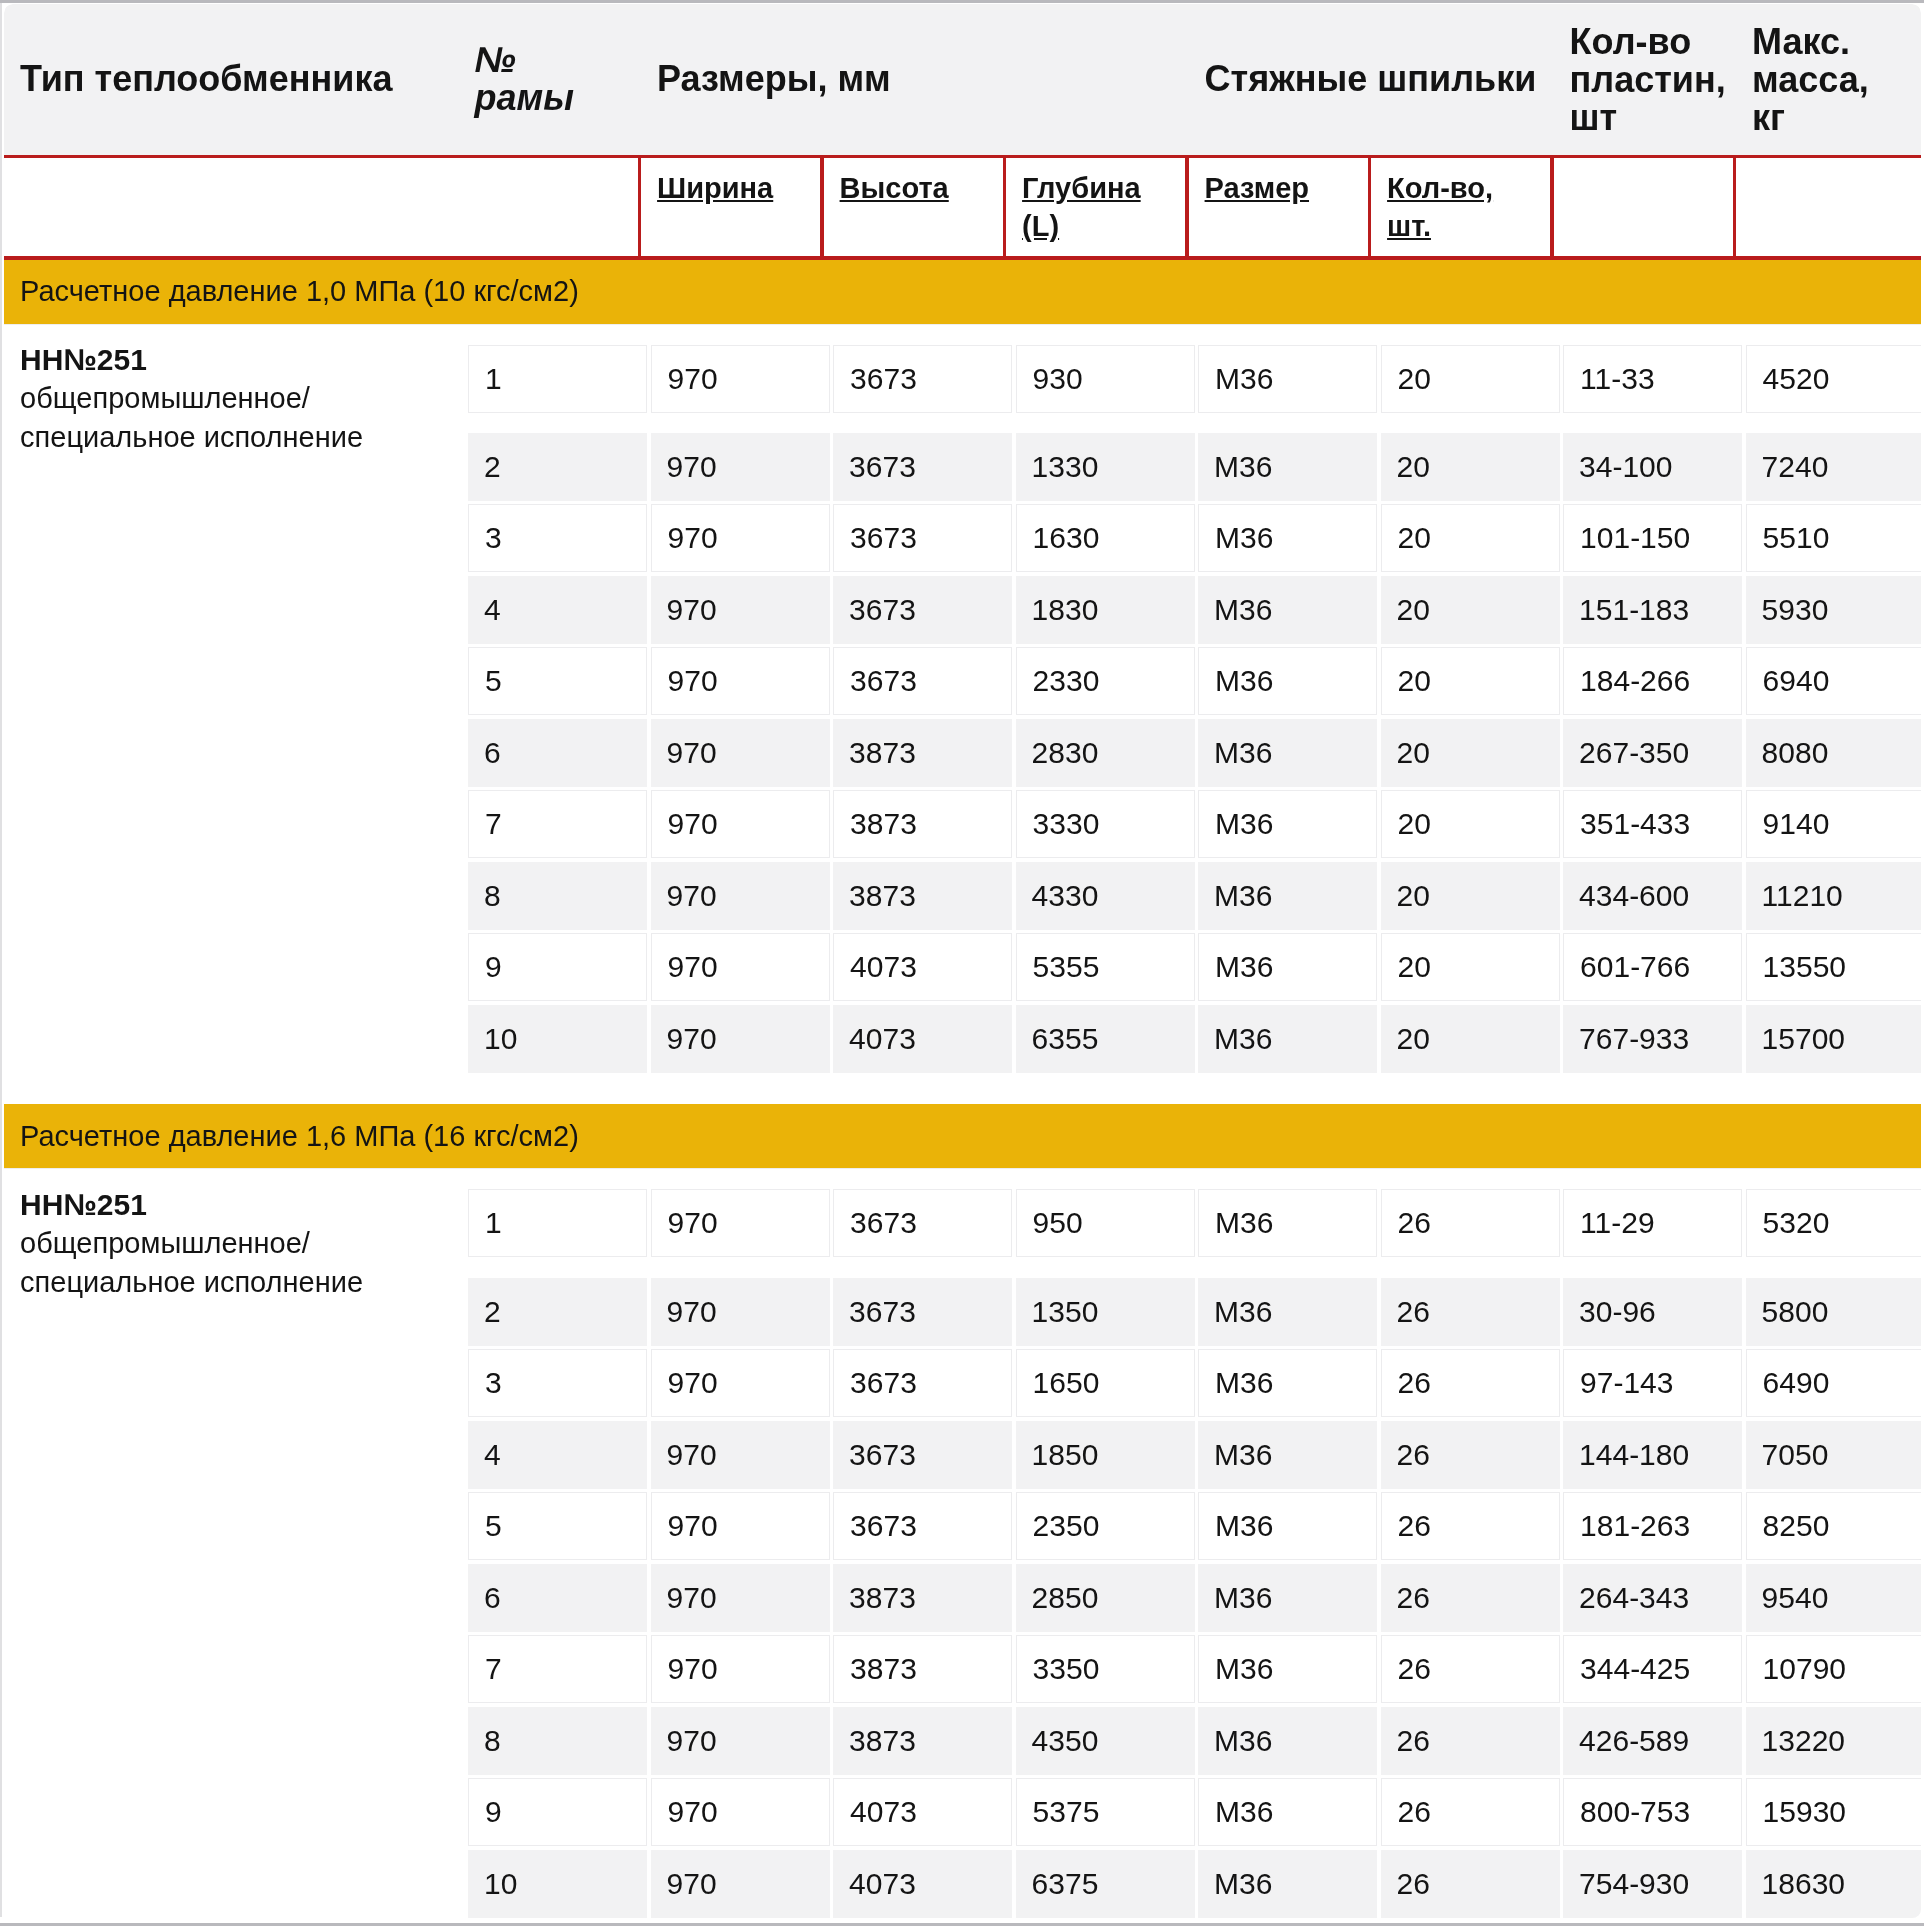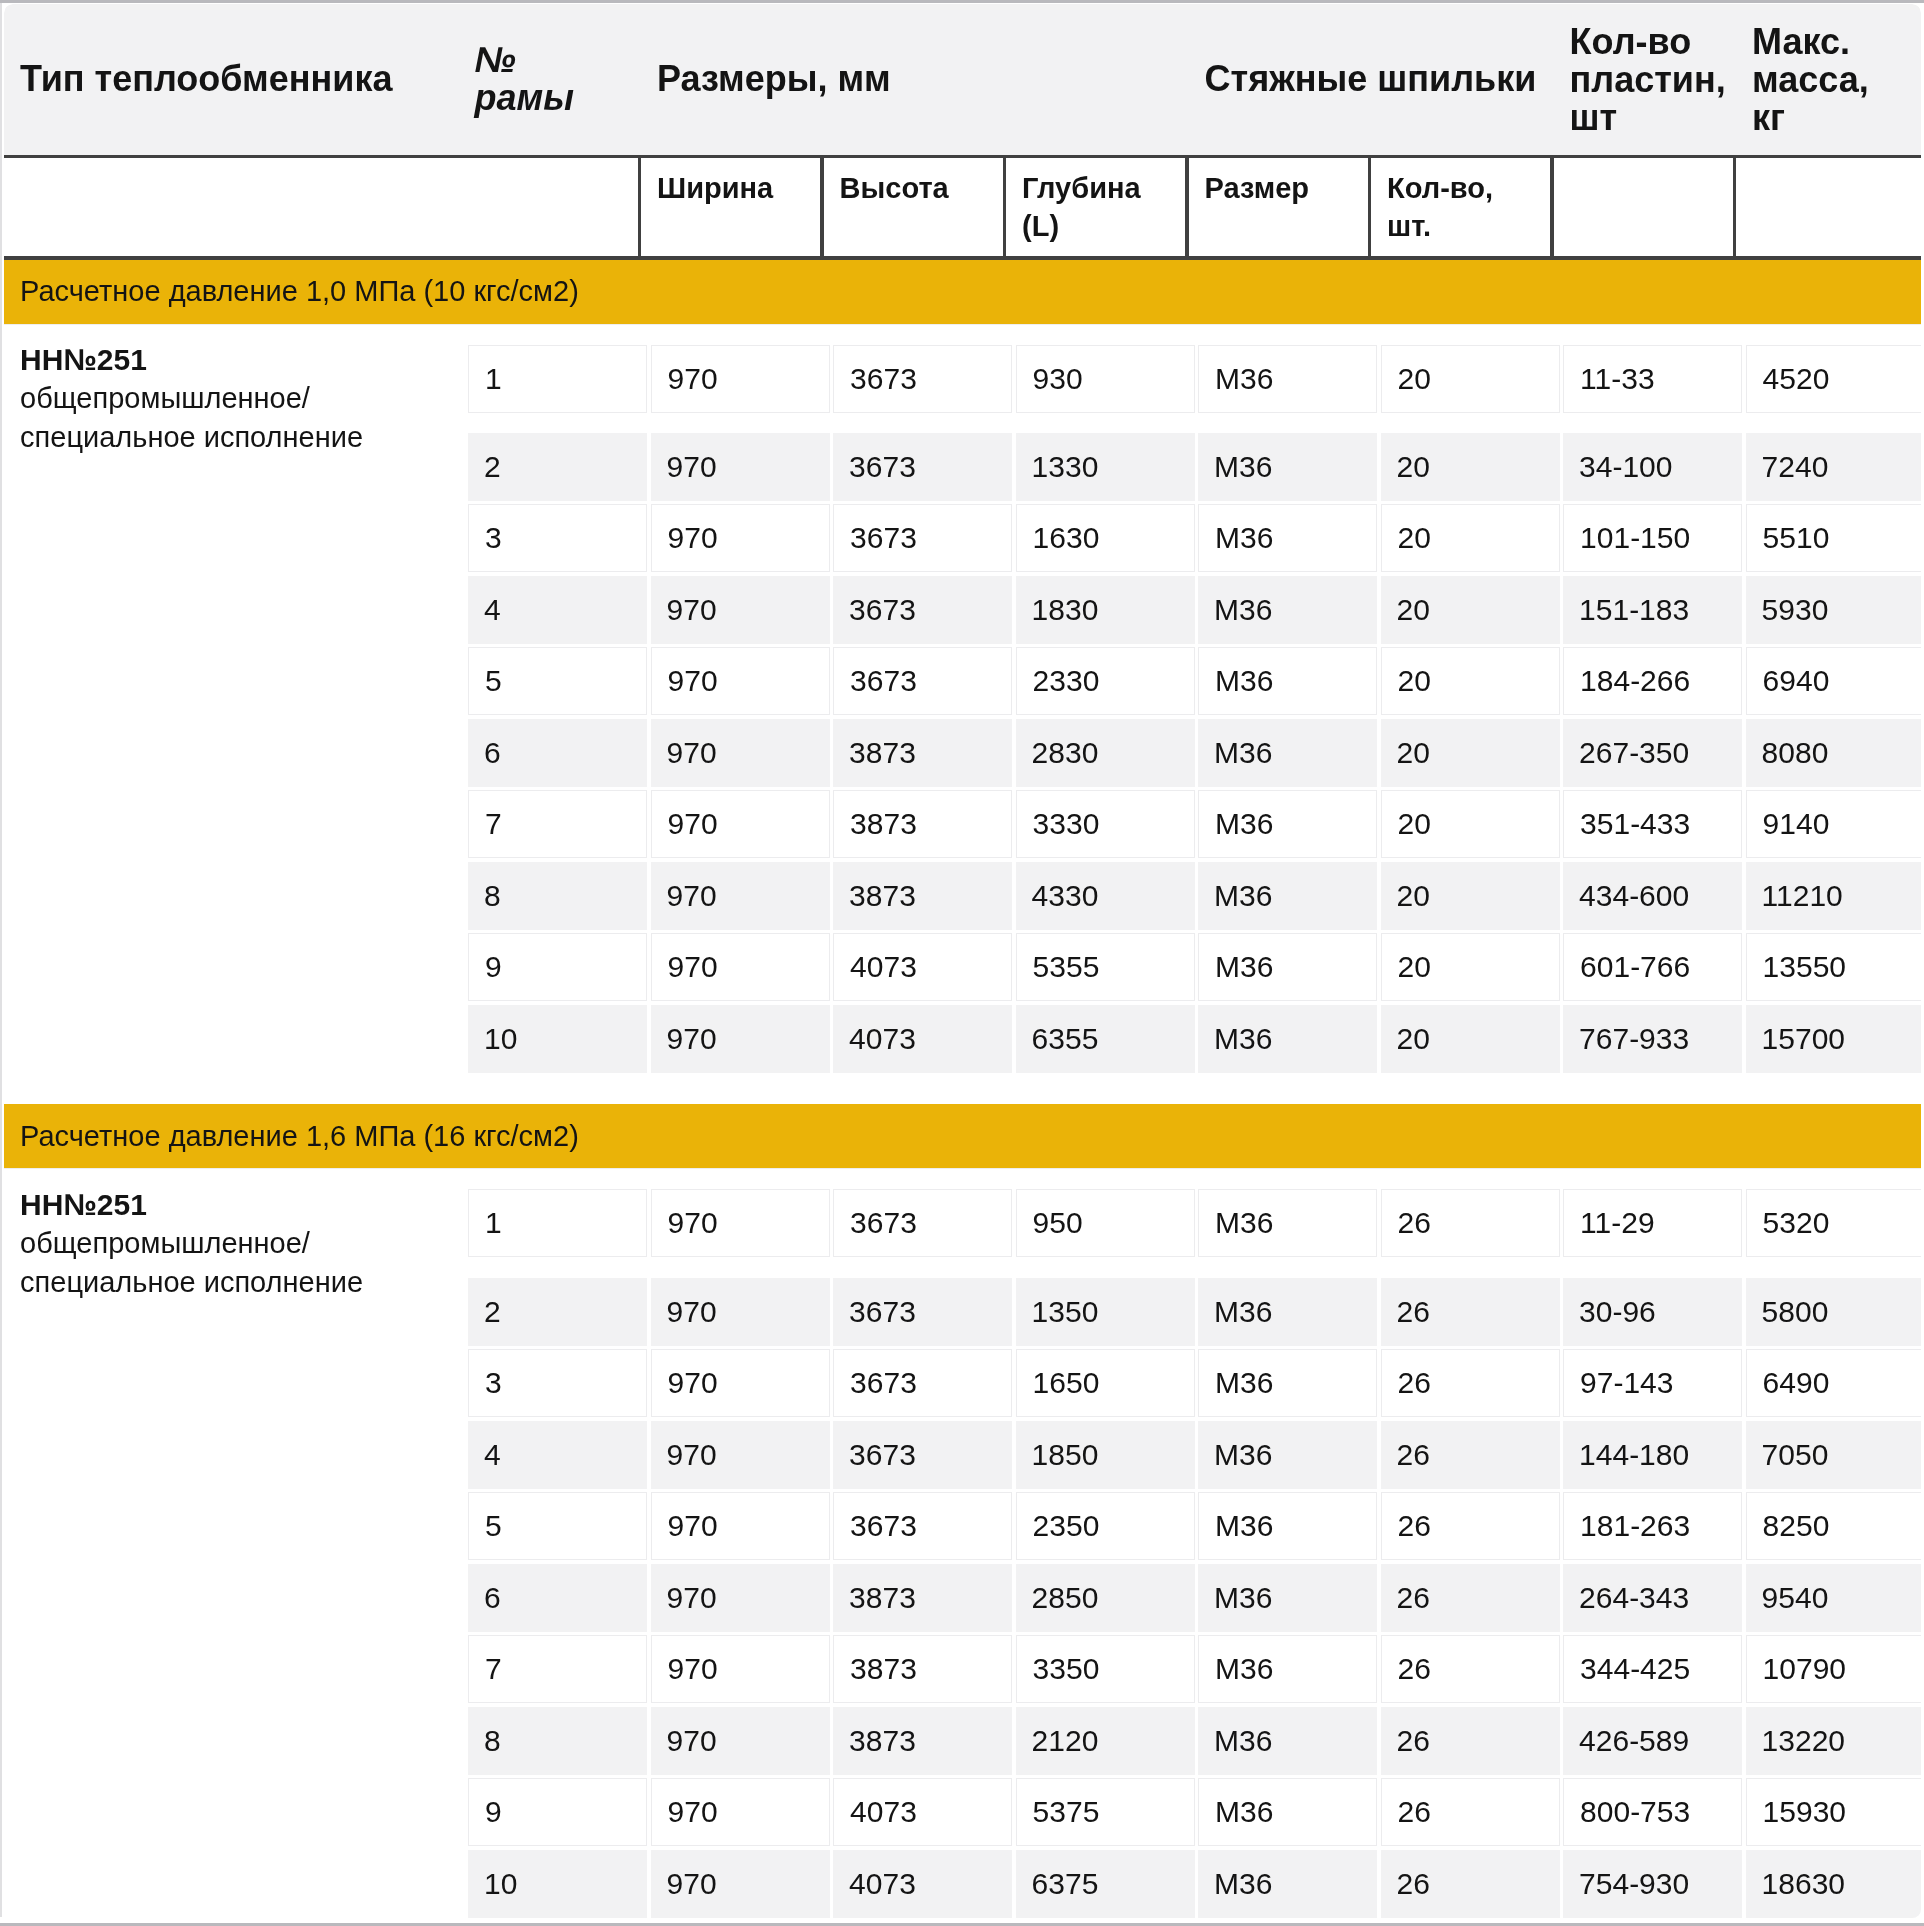--- a/index.html
+++ b/index.html
@@ -59,21 +59,22 @@
   }
   .hc-type  { grid-column: 1; }
   .hc-frame { grid-column: 2; font-style: italic; }
   .hc-dims  { grid-column: 3 / 6; }
   .hc-studs { grid-column: 6 / 8; }
   .hc-plates{ grid-column: 8; }
   .hc-mass  { grid-column: 9; }
 
   .h2row {
     height: 105px;
-    background: #404040;
+    background: #b91c1c;
+    text-decoration: underline;
   }
   .h2cell {
     background: #ffffff;
     margin: 3.5px 0;
     font-size: 29px;
     font-weight: 600;
     line-height: 38px;
     padding: 11.4px 13px 0 15.7px;
     box-sizing: border-box;
   }
@@ -357,21 +358,21 @@
             <div class="cell cell-white">3350</div>
             <div class="cell cell-white">М36</div>
             <div class="cell cell-white">26</div>
             <div class="cell cell-white">344-425</div>
             <div class="cell cell-white">10790</div>
           </div>
           <div class="row">
             <div class="cell cell-gray">8</div>
             <div class="cell cell-gray">970</div>
             <div class="cell cell-gray">3873</div>
-            <div class="cell cell-gray">2120</div>
+            <div class="cell cell-gray">4350</div>
             <div class="cell cell-gray">М36</div>
             <div class="cell cell-gray">26</div>
             <div class="cell cell-gray">426-589</div>
             <div class="cell cell-gray">13220</div>
           </div>
           <div class="row">
             <div class="cell cell-white">9</div>
             <div class="cell cell-white">970</div>
             <div class="cell cell-white">4073</div>
             <div class="cell cell-white">5375</div>

